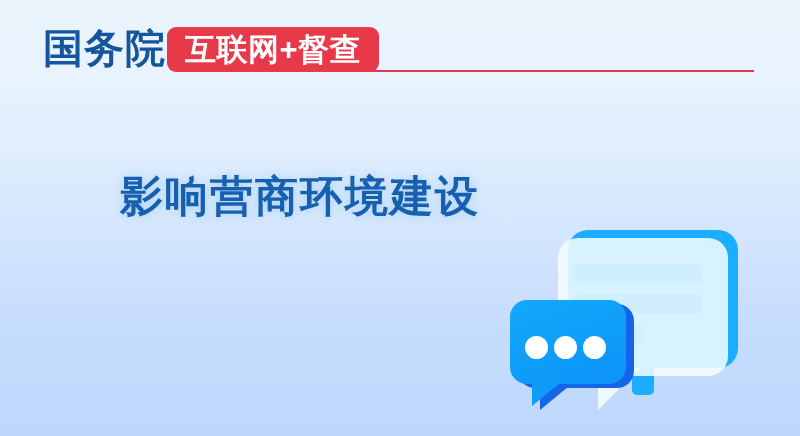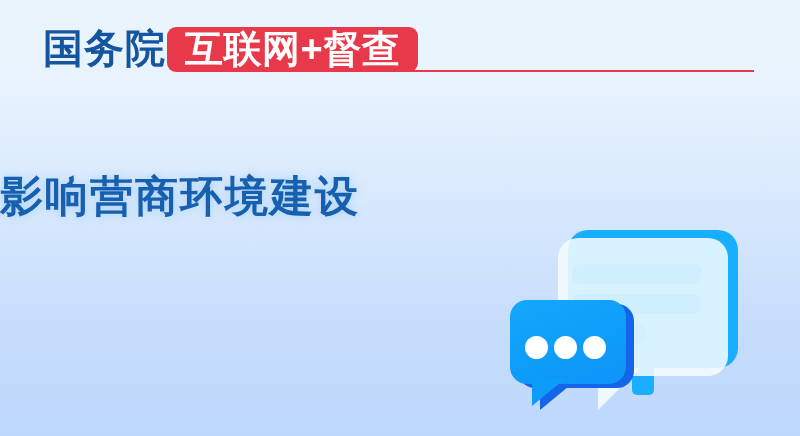--- a/index.html
+++ b/index.html
@@ -56,21 +56,21 @@
     height: 45px;
     padding: 0 18px 0 18px;
     background: #e8394a;
     border-radius: 9px;
     display: flex;
     align-items: center;
     justify-content: center;
     box-sizing: border-box;
   }
   .badge-label {
-    font-size: 38px;
+    font-size: 31px;
     line-height: 31px;
     font-weight: bold;
     color: #ffffff;
     letter-spacing: 0.5px;
     white-space: nowrap;
   }
 
   .header-rule {
     position: absolute;
     left: 347px;
@@ -79,21 +79,21 @@
     height: 2px;
     background: #e8394a;
   }
 
   
   .headline {
     position: absolute;
     left: 0;
     top: 168px;
     width: 600px;
-    text-align: left;
+    text-align: center;
   }
   .headline-line {
     font-size: 43px;
     line-height: 56px;
     font-weight: bold;
     color: #1760b0;
     letter-spacing: 2px;
     text-shadow: 0 0 10px rgba(160, 205, 245, 0.85);
     white-space: nowrap;
   }

